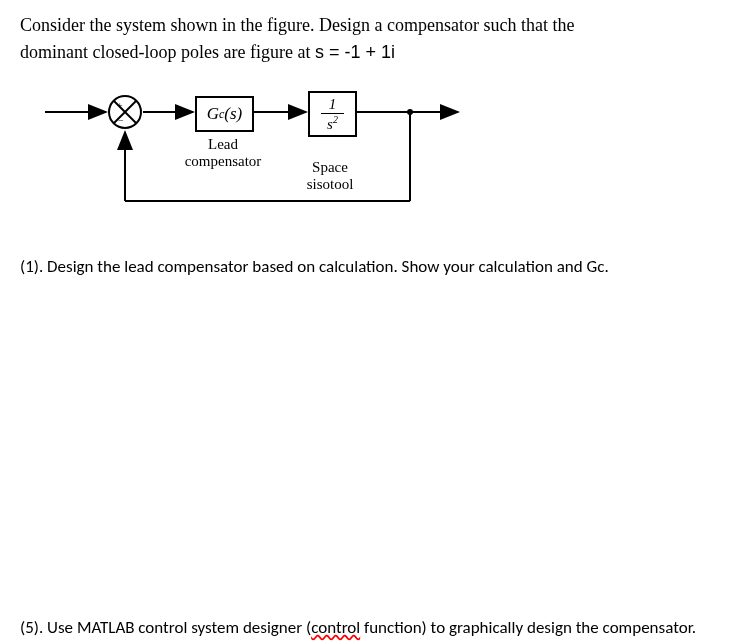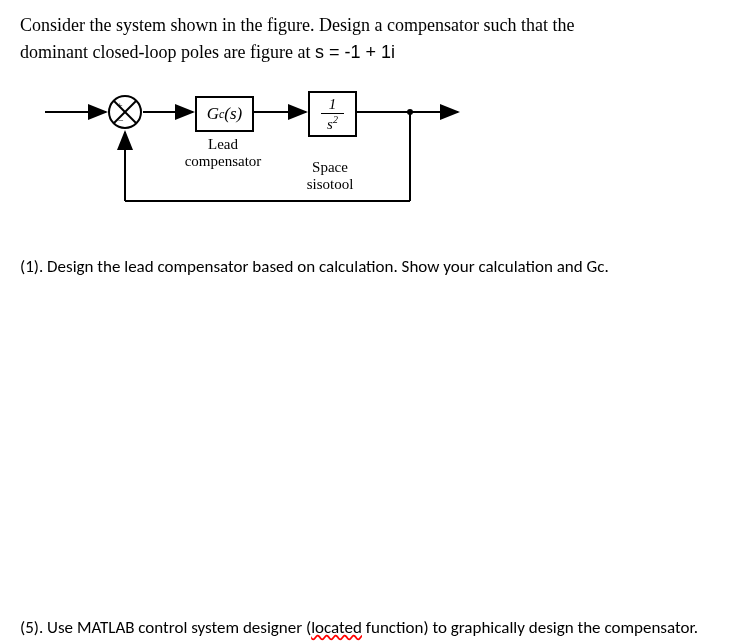--- a/index.html
+++ b/index.html
@@ -176,14 +176,14 @@
     <span>Space</span><br>
     <span>sisotool</span>
   </div>
 </div>
 
 <div class="question q1">
   <span>(1). Design the lead compensator based on calculation. Show your calculation and Gc.</span>
 </div>
 
 <div class="question q2">
-  <span>(5). Use MATLAB control system designer (</span><span class="underline-wavy">located</span><span> function) to graphically design the compensator. Show the root locus plot and Gc.</span>
+  <span>(5). Use MATLAB control system designer (</span><span class="underline-wavy">control</span><span> function) to graphically design the compensator. Show the root locus plot and Gc.</span>
 </div>
 
 </body></html>

